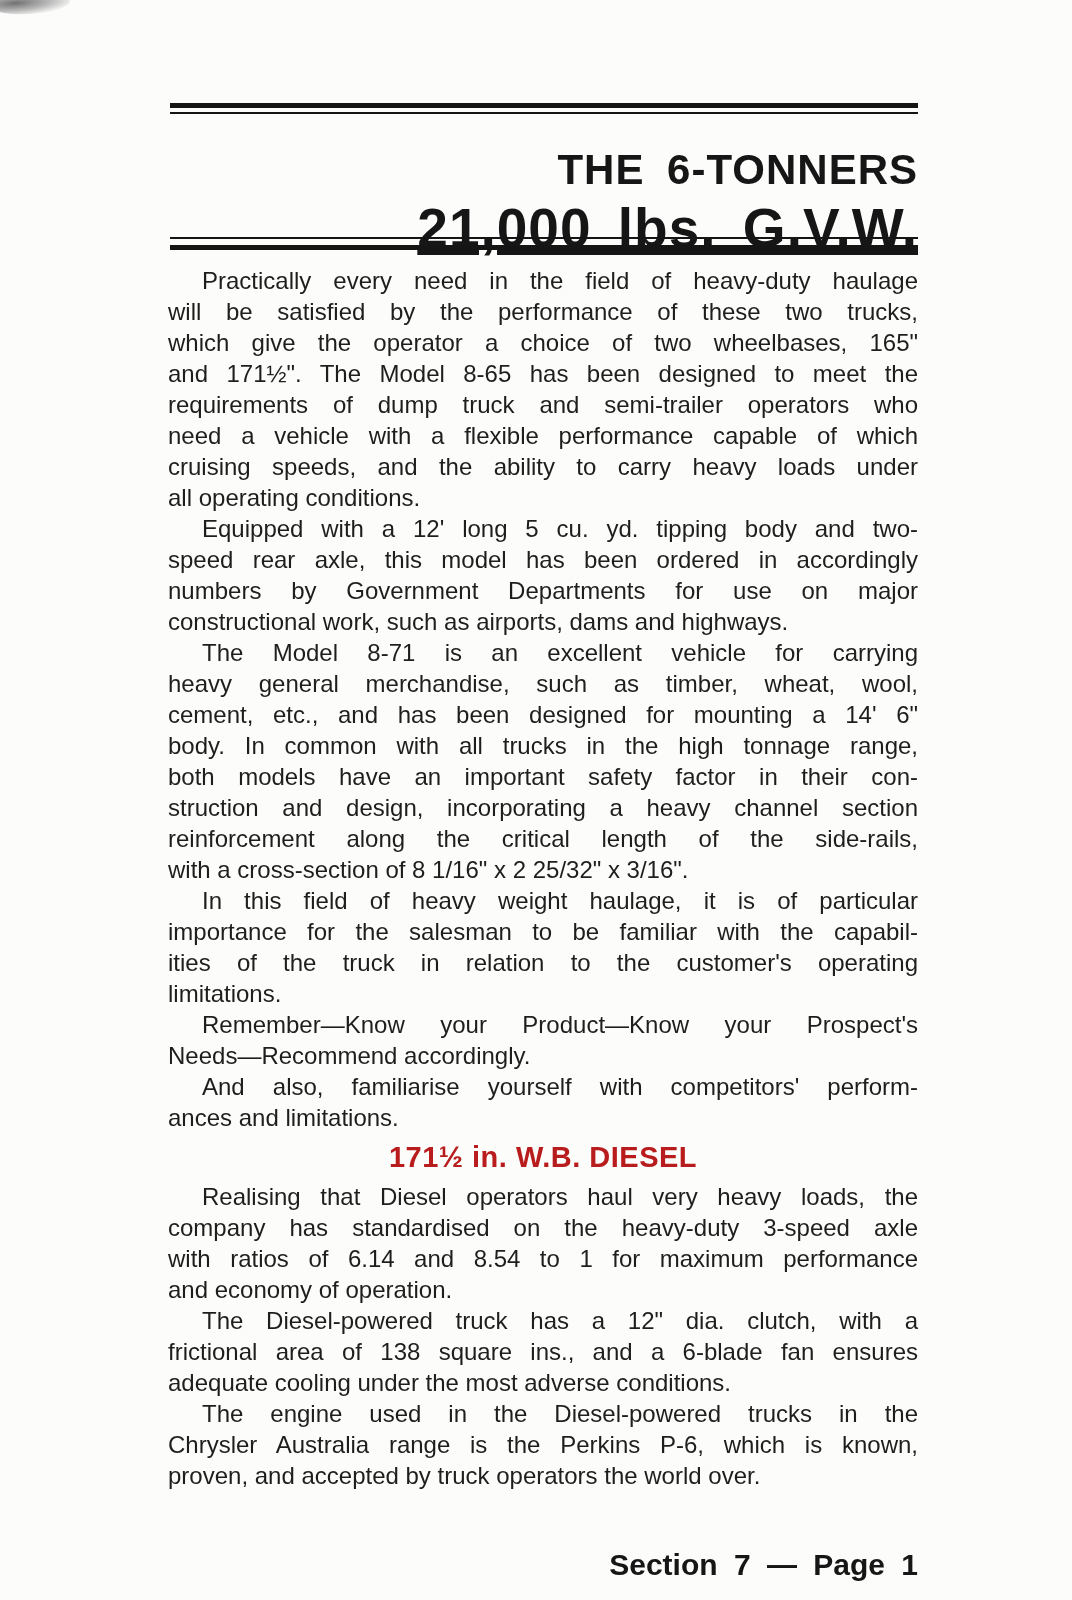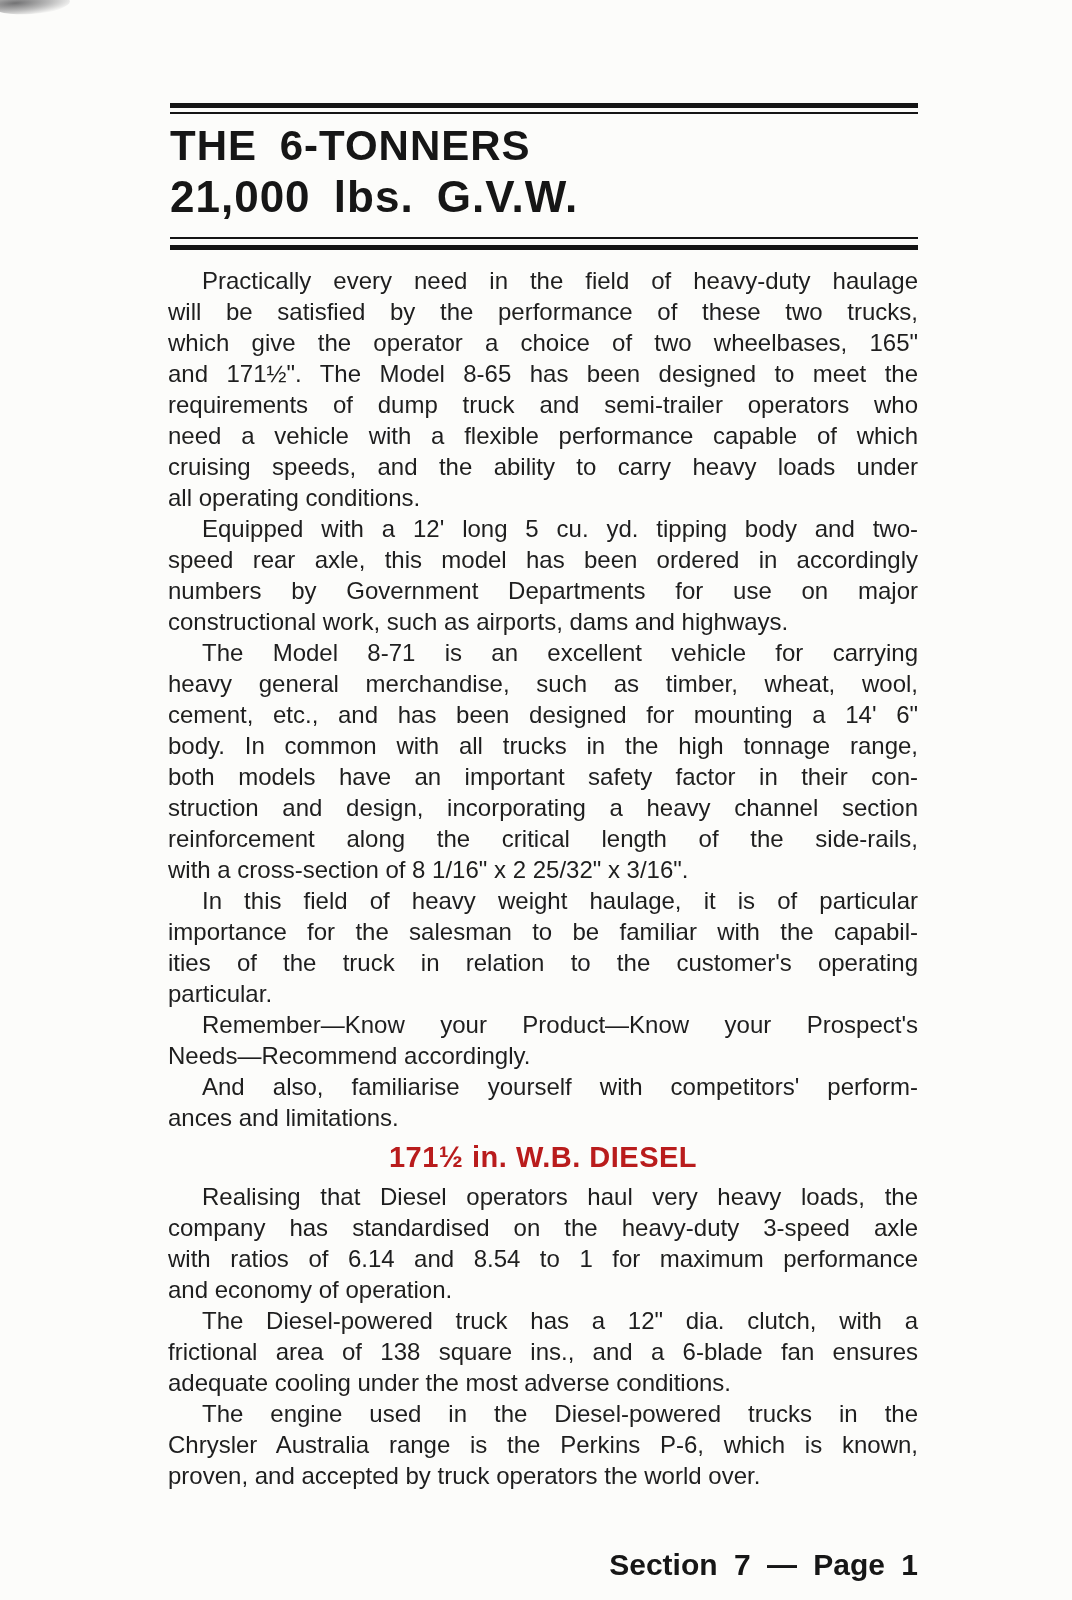--- a/index.html
+++ b/index.html
@@ -41,29 +41,30 @@
     background: #151515;
   }
   .rule.top-a    { top: 103px; height: 5px; }
   .rule.top-b    { top: 112px; height: 2px; }
   .rule.bottom-a { top: 237px; height: 2px; }
   .rule.bottom-b { top: 245px; height: 5px; }
   .title-line {
     position: absolute;
     left: 0;
     width: 100%;
-    text-align: left;
+    text-align: right;
     font-weight: 700;
     letter-spacing: 1px;
     word-spacing: 10px;
     color: #161616;
     white-space: nowrap;
+    margin-top: 24px;
   }
   .title-line.one { top: 122px; font-size: 42px; }
-  .title-line.two { top: 172px; font-size: 44px; }
+  .title-line.two { top: 172px; font-size: 55px; text-decoration: underline; }
 
   .body-col {
     position: absolute;
     left: 168px;
     top: 265px;
     width: 750px;
     font-size: 24px;
     line-height: 31px;
     color: #1e1e1e;
   }
@@ -136,21 +137,21 @@
         <div class="line">body.  In common with all trucks in the high tonnage range,</div>
         <div class="line">both models have an important safety factor in their con-</div>
         <div class="line">struction and design, incorporating a heavy channel section</div>
         <div class="line">reinforcement along the critical length of the side-rails,</div>
         <div class="line last">with a cross-section of 8 1/16" x 2 25/32" x 3/16".</div>
       </div>
       <div class="paragraph">
         <div class="line first">In this field of heavy weight haulage, it is of particular</div>
         <div class="line">importance for the salesman to be familiar with the capabil-</div>
         <div class="line">ities of the truck in relation to the customer's operating</div>
-        <div class="line last">particular.</div>
+        <div class="line last">limitations.</div>
       </div>
       <div class="paragraph">
         <div class="line first">Remember—Know your Product—Know your Prospect's</div>
         <div class="line last">Needs—Recommend accordingly.</div>
       </div>
       <div class="paragraph">
         <div class="line first">And also, familiarise yourself with competitors' perform-</div>
         <div class="line last">ances and limitations.</div>
       </div>
       <div class="subheading">171½ in. W.B. DIESEL</div>

